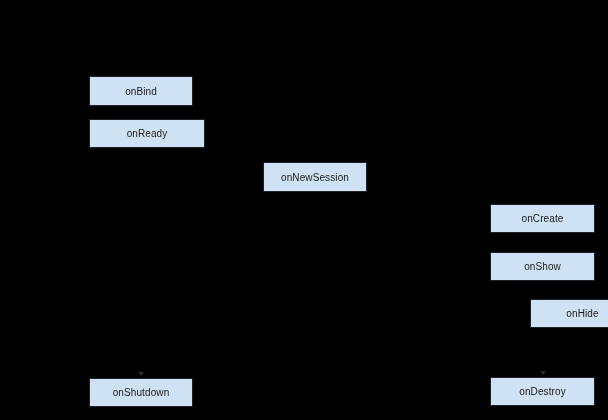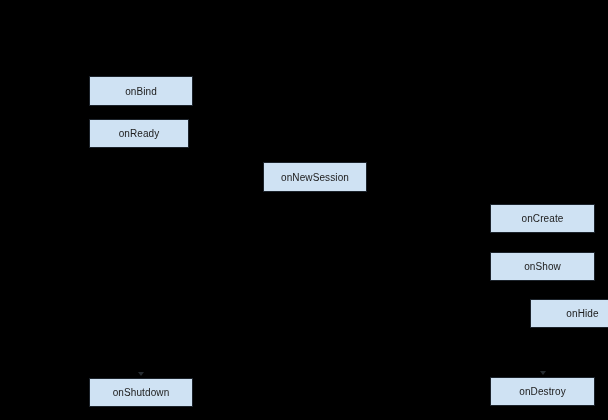--- a/index.html
+++ b/index.html
@@ -23,21 +23,21 @@
     color: #202020;
     font-size: 10px;
     display: flex;
     align-items: center;
     justify-content: center;
     text-align: center;
     letter-spacing: 0.1px;
   }
   
   .n-onbind      { left: 89px;  top: 76px;  width: 104px; height: 30px; }
-  .n-onready     { left: 89px;  top: 119px; width: 100px; height: 29px; }
+  .n-onready     { left: 89px;  top: 119px; width: 116px; height: 29px; }
   .n-onnewsession{ left: 263px; top: 162px; width: 104px; height: 30px; }
   .n-oncreate    { left: 490px; top: 204px; width: 105px; height: 29px; }
   .n-onshow      { left: 490px; top: 252px; width: 105px; height: 29px; }
   .n-onhide      { left: 490px; top: 299px; width: 105px; height: 29px; margin-left: 40px; }
   .n-onshutdown  { left: 89px;  top: 378px; width: 104px; height: 29px; }
   .n-ondestroy   { left: 490px; top: 377px; width: 105px; height: 29px; }
 
   
   .ghost-arrowhead {
     position: absolute;

